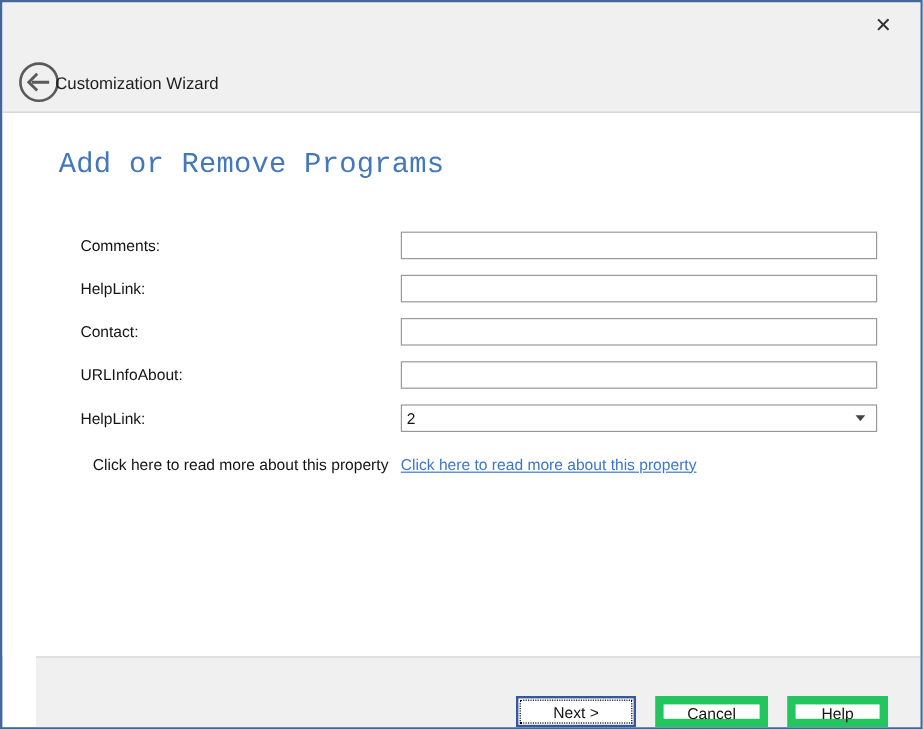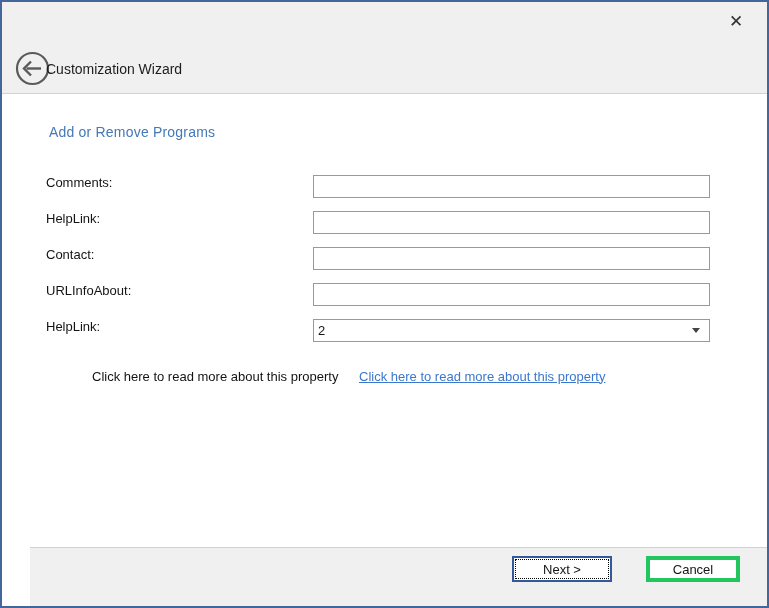--- a/index.html
+++ b/index.html
@@ -39,28 +39,29 @@
     cursor: default;
   }
   .header-title {
     position: absolute; left: 44px; top: 59px;
     font-size: 14px; color: #1d1d1d;
   }
   
   .content { flex: 1 1 auto; background: #fff; }
   .heading {
     margin: 30px 0 0 47px;
-    font-size: 14px; font-weight: 400;
+    font-size: 24px; font-weight: 400;
     color: #4478b8;
     letter-spacing: 0.2px;
+    font-family: Liberation Mono, monospace;
   }
   .form { margin-top: 35px; }
   .row {
-    display: flex; align-items: flex-start;
-    height: 36px; padding-left: 44px;
+    display: flex; align-items: center;
+    height: 36px; padding-left: 65px;
   }
   .row .label {
     flex: 0 0 267px;
     font-size: 13px; color: #141414;
   }
   .textbox {
     box-sizing: border-box;
     width: 397px; height: 23px;
     border: 1px solid #999;
     background: #fff;
@@ -79,48 +80,49 @@
     cursor: default;
   }
   .caret {
     width: 0; height: 0;
     border-left: 4px solid transparent;
     border-right: 4px solid transparent;
     border-top: 5px solid #444;
   }
   .link-row {
     display: flex; align-items: center;
-    height: 38px; padding-left: 90px;
+    height: 38px; padding-left: 65px;
     margin-top: 2px;
+    text-align: center;
   }
   .link-row .static-label {
     flex: 0 0 267px;
     font-size: 13px; color: #141414;
   }
   .property-link {
     font-size: 13px;
     color: #3b77cd;
     text-decoration: underline;
     cursor: pointer;
   }
   
   .footer {
     flex: 0 0 59px;
     background: #f0f0f0;
     border-top: 1px solid #d2d2d2;
-    display: flex; align-items: flex-start; justify-content: flex-end;
-    gap: 34px;
+    display: flex; align-items: flex-end; justify-content: flex-end;
+    gap: 16px;
     padding: 8px 27px 0 0;
     box-sizing: border-box;
     margin-left: 28px;
   }
   .btn {
     height: 26px;
     background: #fff;
-    border: 4px solid #22c55e;
+    border: 7px solid #22c55e;
     font-family: "Liberation Sans", sans-serif;
     font-size: 13px; color: #141414;
     padding: 0;
     cursor: default;
   }
   .btn-next {
     width: 100px;
     border: 2px solid #34589c;
     outline: 1px dotted #000;
     outline-offset: -4px;
@@ -189,15 +191,16 @@
 
     <div class="link-row">
       <span class="static-label">Click here to read more about this property</span>
       <a class="property-link">Click here to read more about this property</a>
     </div>
   </div>
 
   <div class="footer">
     <button class="btn btn-next">Next &gt;</button>
     <button class="btn btn-cancel">Cancel</button>
+    <button class="btn btn-help">Help</button>
   </div>
 
 </div>
 
 </body></html>

